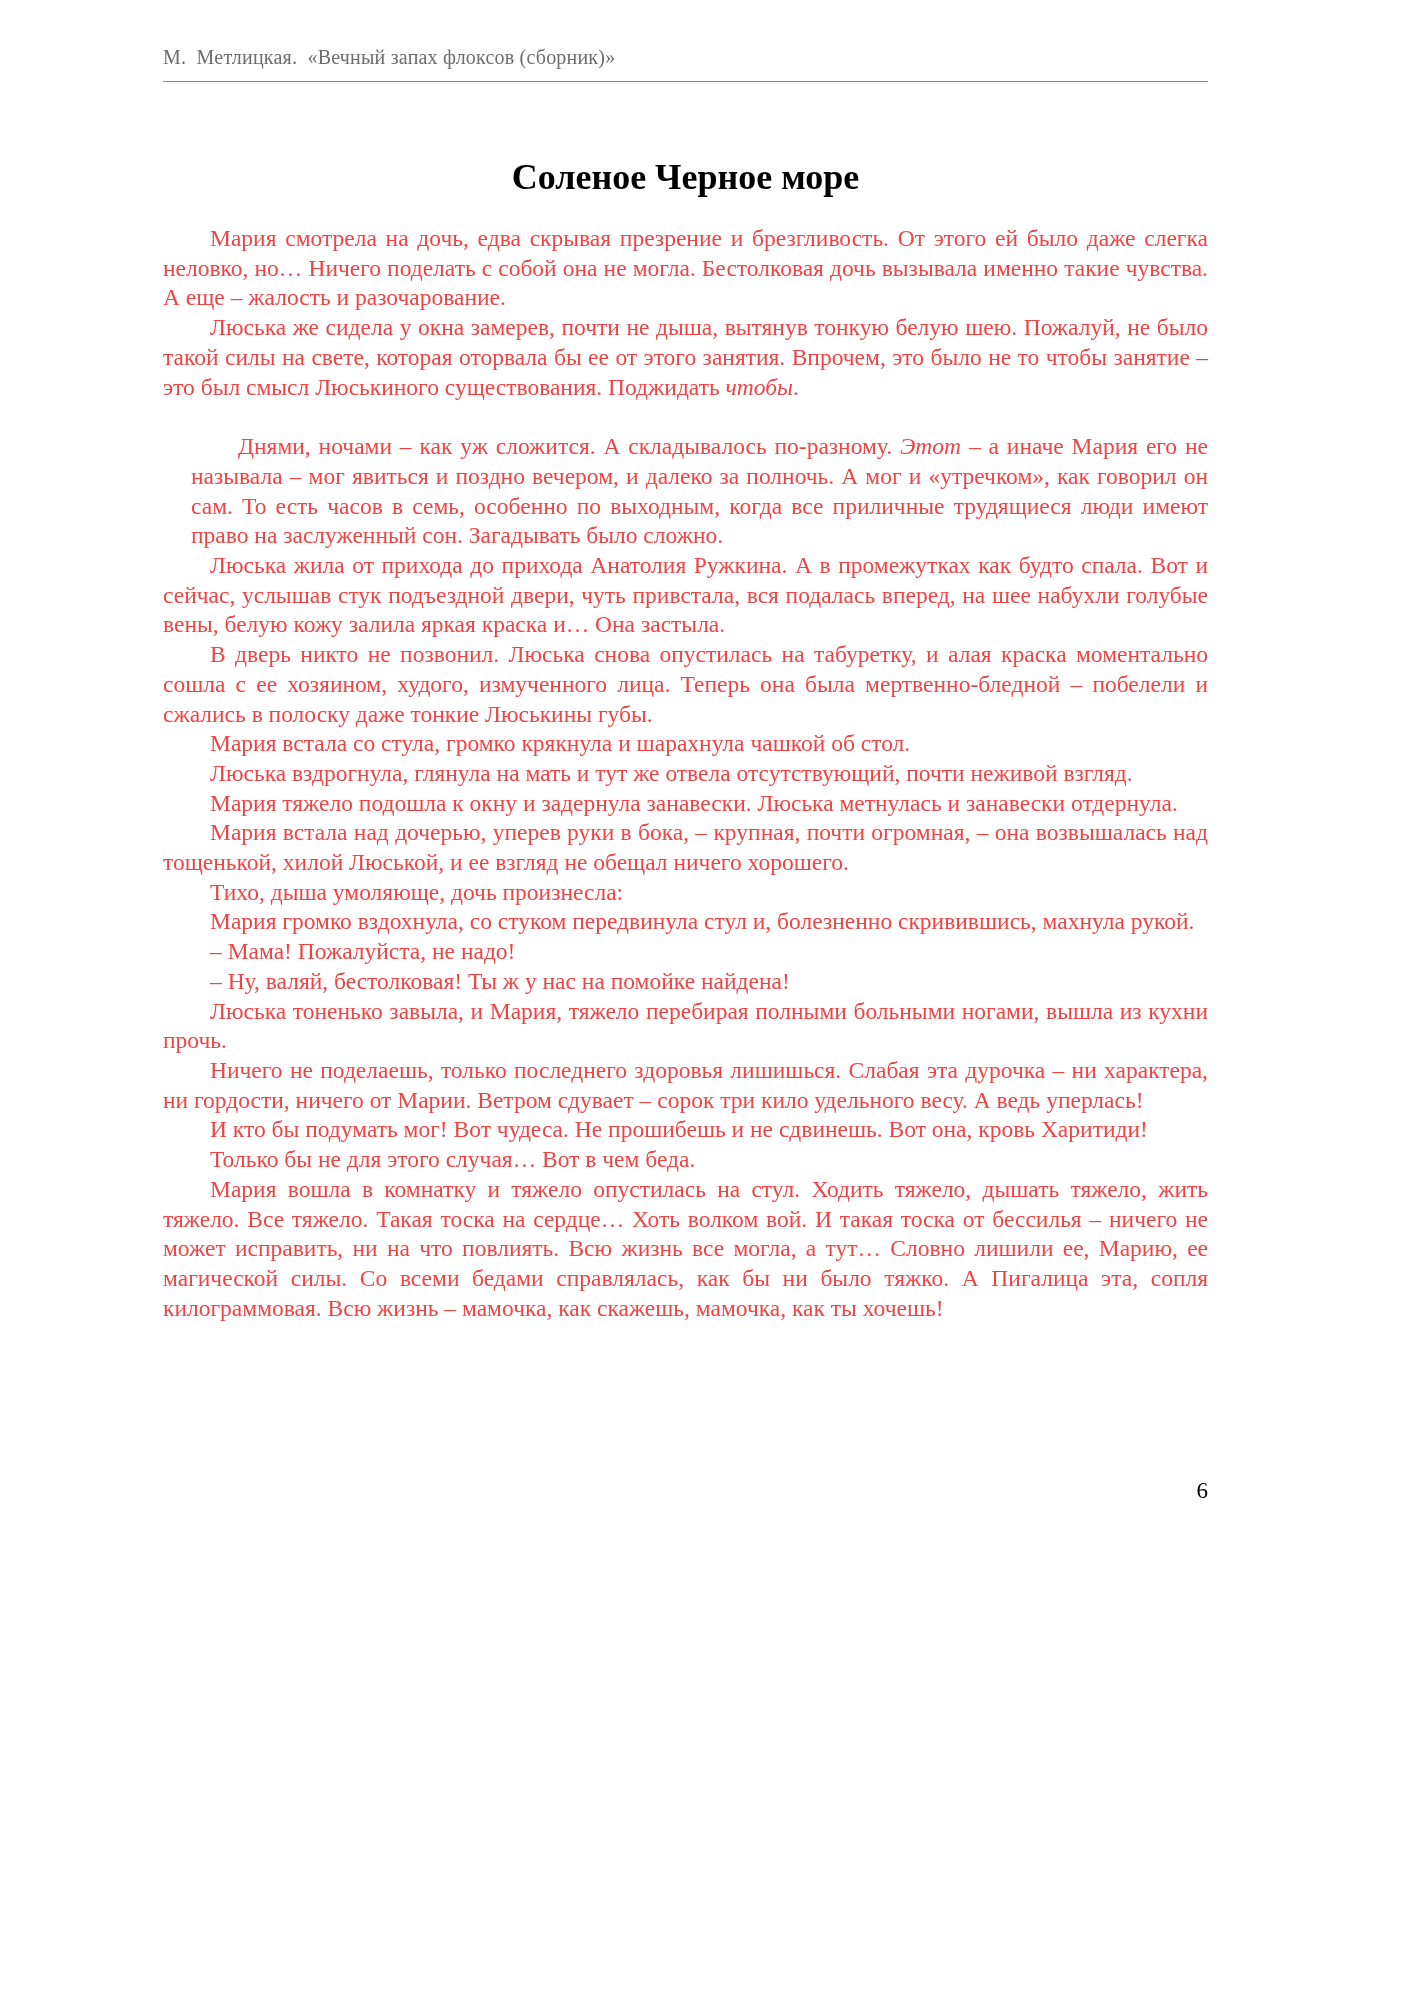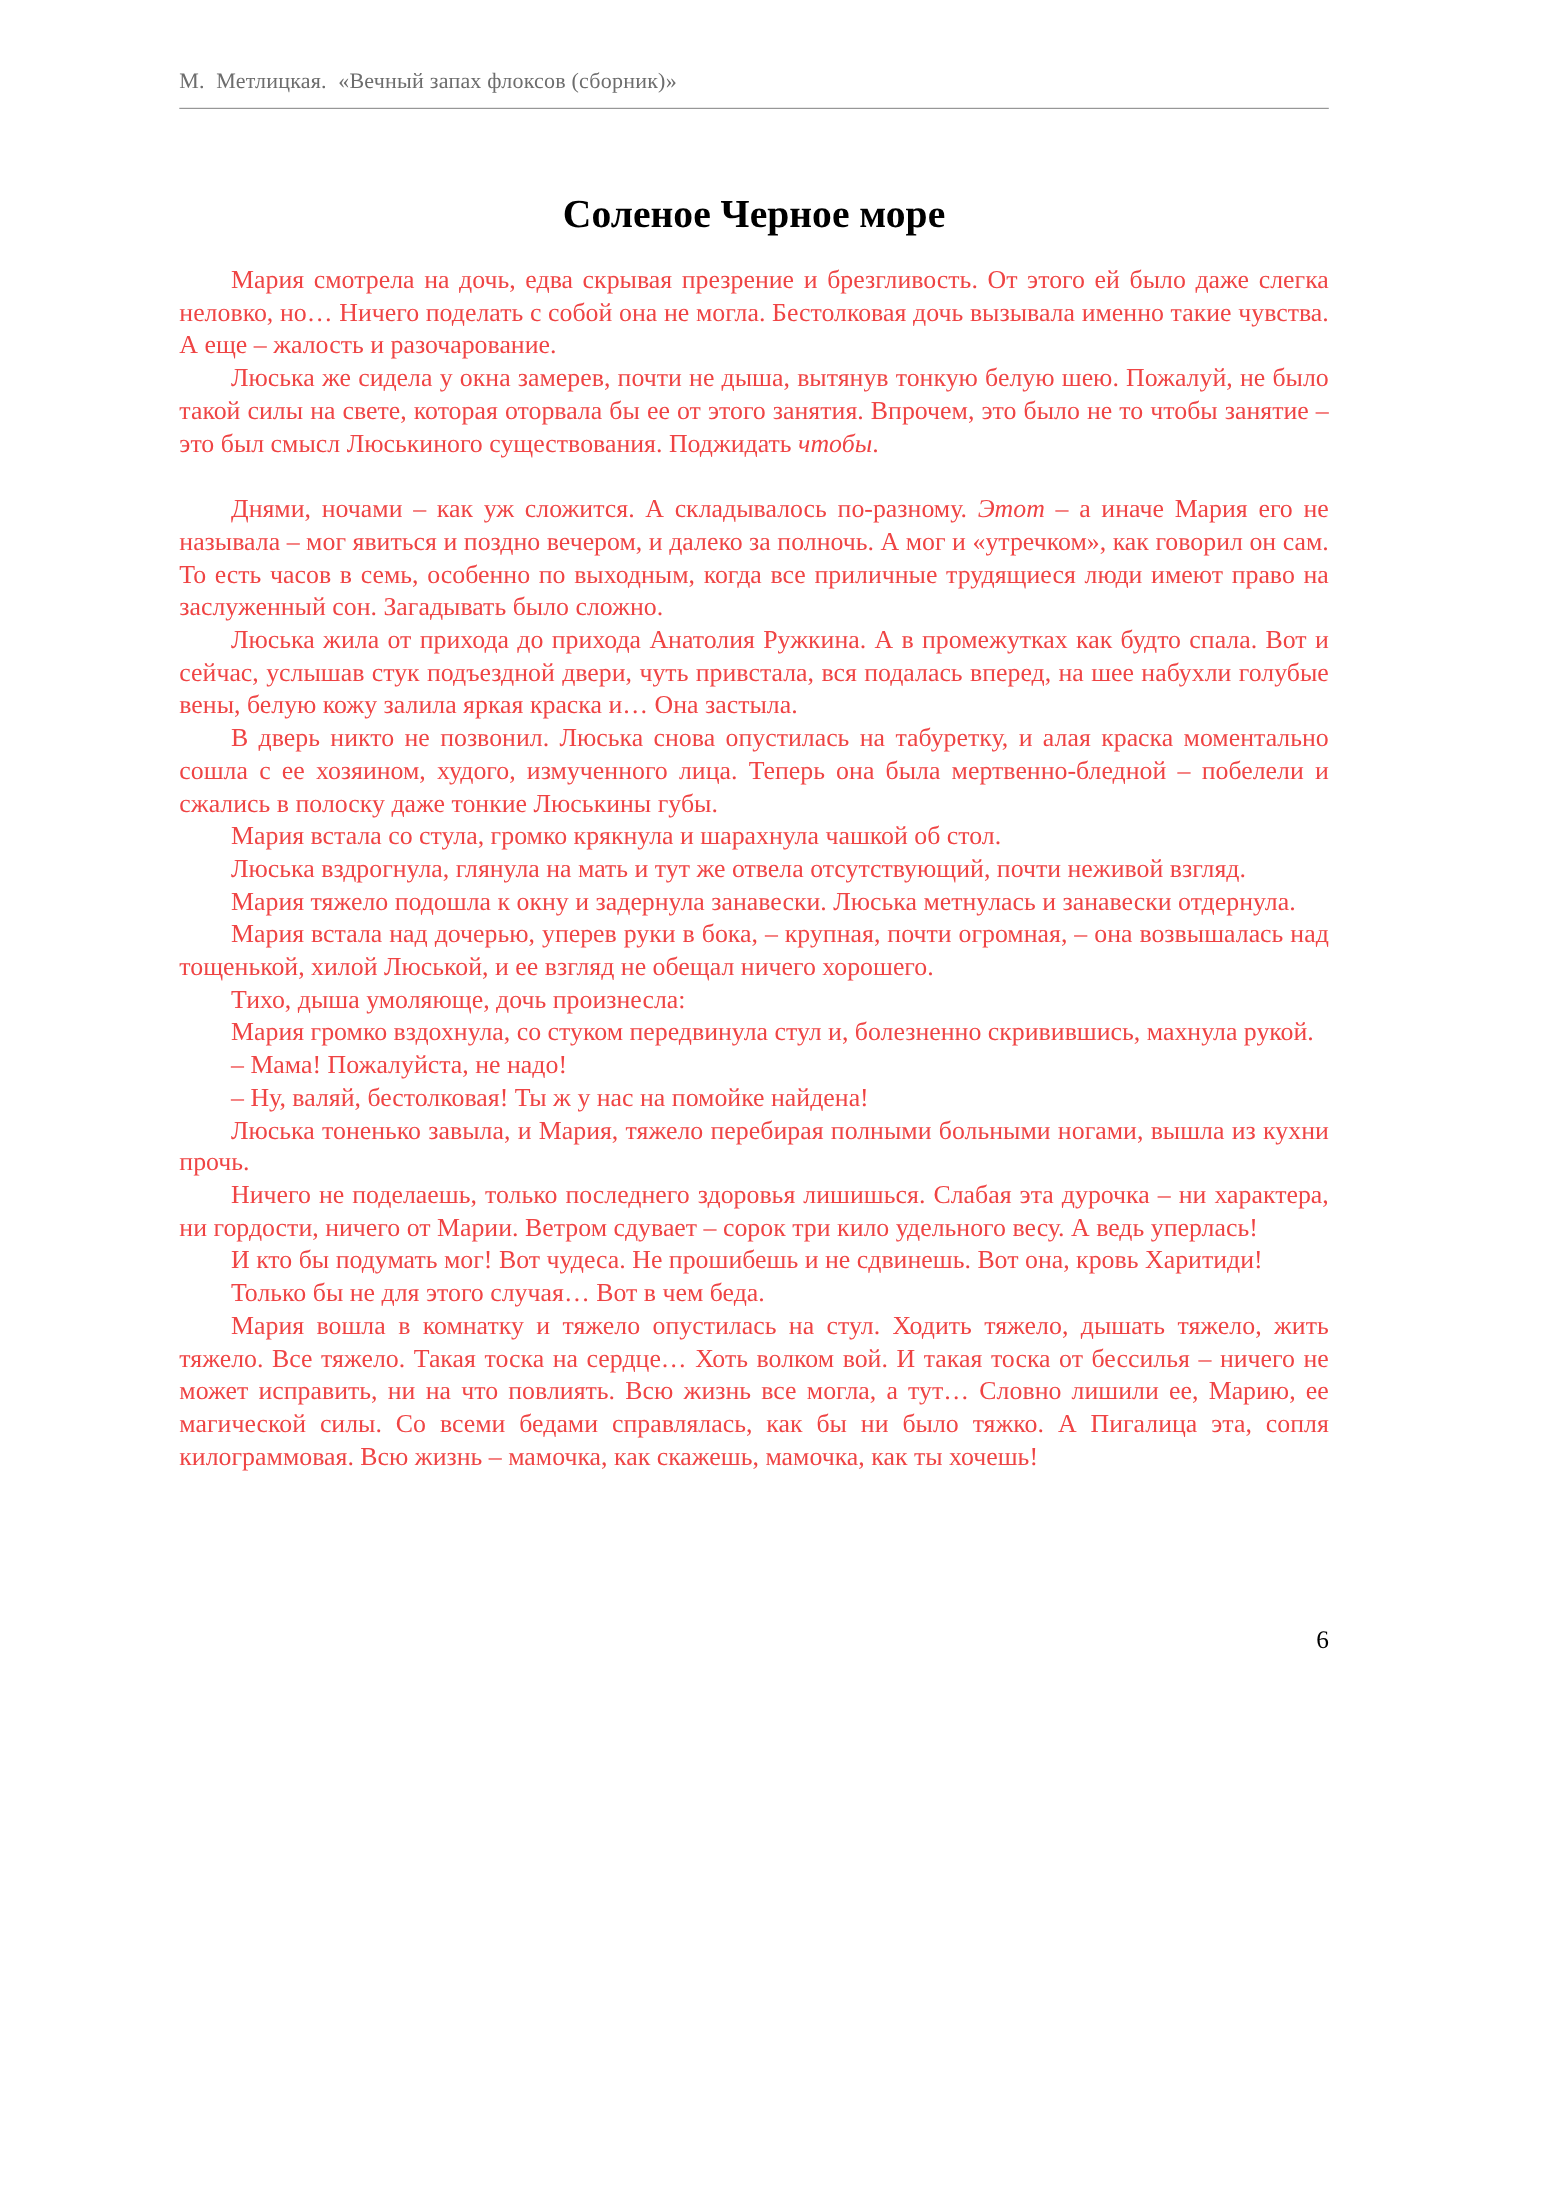--- a/index.html
+++ b/index.html
@@ -13,21 +13,21 @@
     height: 2000px;
     background: #ffffff;
     overflow: hidden;
     box-sizing: border-box;
     font-family: "Liberation Serif", serif;
     color: #000000;
   }
   .content {
     position: absolute;
     left: 163px;
-    top: 17px;
+    top: 0;
     width: 1045px;
   }
   .running-header {
     margin-top: 46px;
     font-size: 20px;
     color: #6d6d6d;
     white-space: pre-wrap;
     letter-spacing: 0.2px;
   }
   .header-rule {
@@ -48,20 +48,21 @@
     font-size: 23.5px;
     line-height: 29.7px;
     text-align: justify;
     text-indent: 47px;
     color: #ef4444;
     -webkit-hyphens: auto;
     hyphens: auto;
   }
   .body-text p.gap {
     margin-top: 30px;
+    margin-left: 28px;
   }
   .body-text em {
     font-style: italic;
   }
   .folio {
     position: absolute;
     left: 163px;
     top: 1478px;
     width: 1045px;
     text-align: right;

